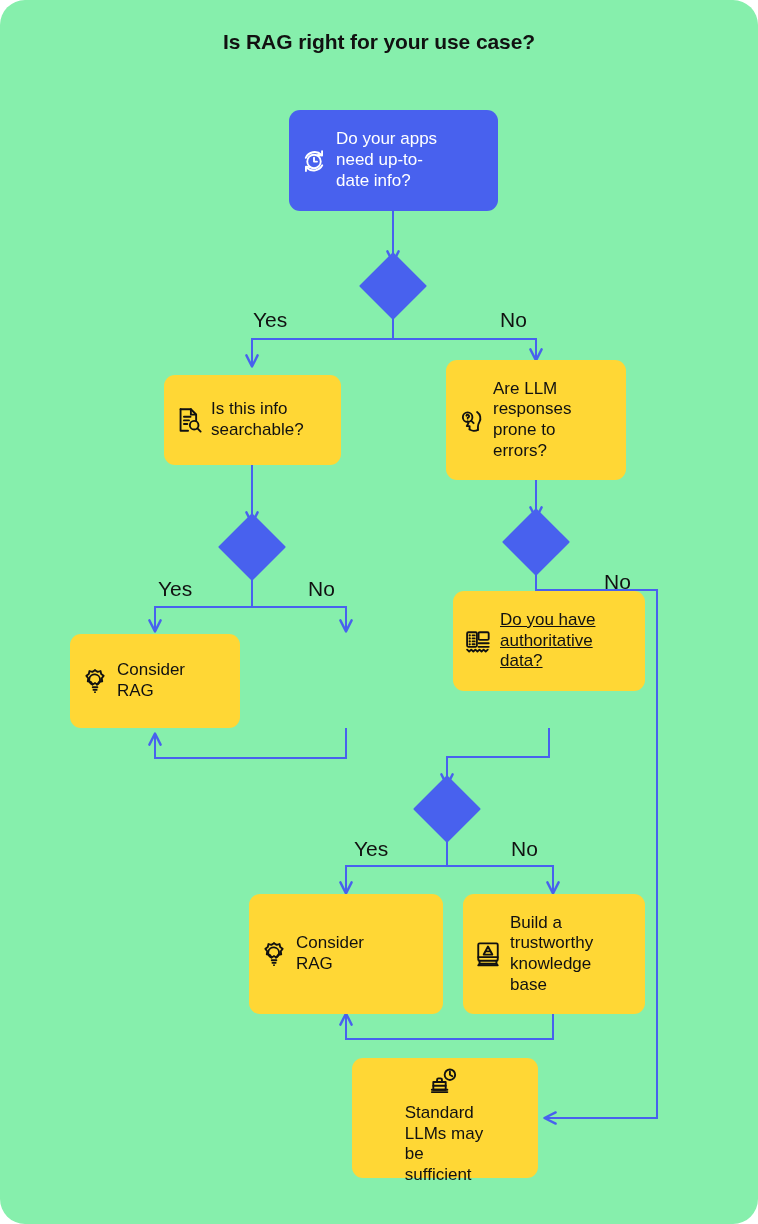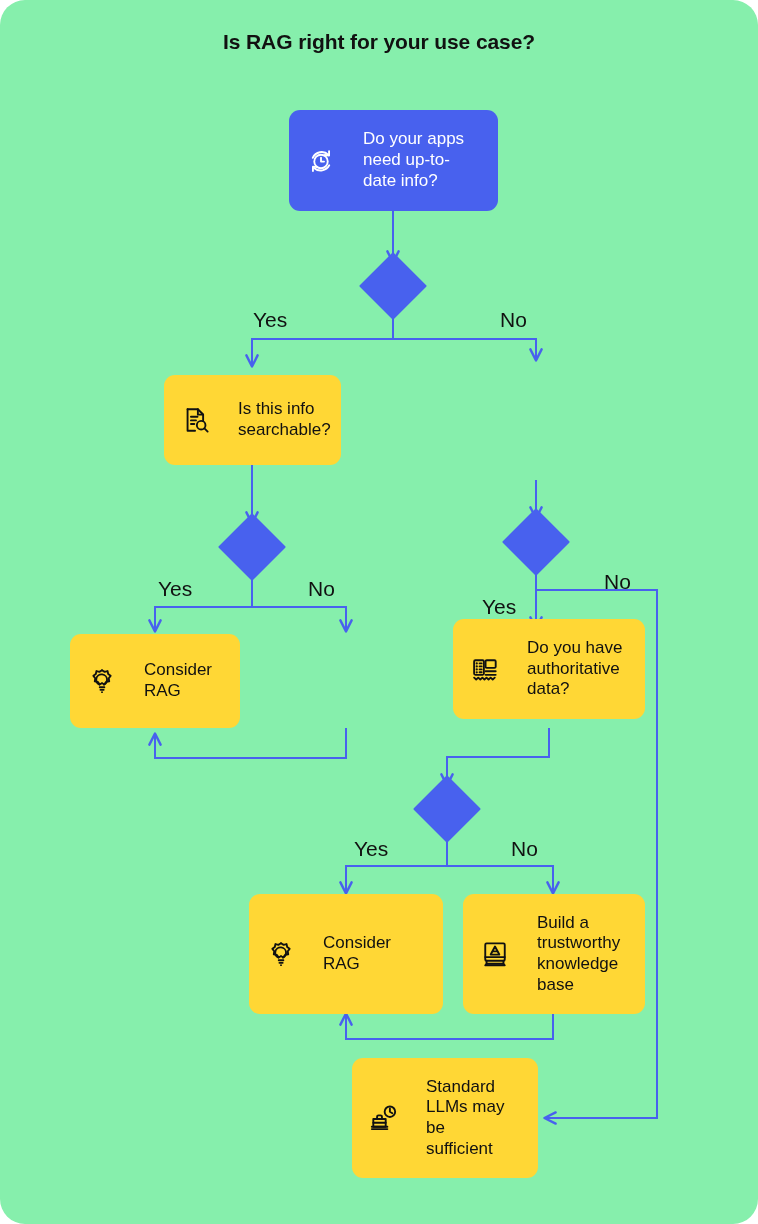--- a/index.html
+++ b/index.html
@@ -37,22 +37,22 @@
     font-weight: bold;
     color: #111111;
     letter-spacing: -0.1px;
   }
   .node {
     position: absolute;
     box-sizing: border-box;
     border-radius: 11px;
     display: flex;
     align-items: center;
-    gap: 27px;
-    padding: 8px 12px 8px 17px;
+    gap: 7px;
+    padding: 8px 12px 8px 10px;
   }
   .node.blue {
     background: #4861ee;
     color: #ffffff;
   }
   .node.yellow {
     background: #ffd735;
     color: #111111;
   }
   .node-icon {
@@ -175,38 +175,55 @@
         <path d="M10.6 16.4 h5.4"></path>
         <path d="M10.6 20.3 h3.6"></path>
         <circle cx="21.5" cy="21.5" r="4.6"></circle>
         <path d="M25 25 L28.4 28.4"></path>
       </svg>
     </span>
     <span class="node-label">Is this info
 searchable?</span>
   </div>
 
+  <div class="node yellow" style="left:446px; top:360px; width:180px; height:120px;">
+    <span class="node-icon">
+      <svg viewBox="0 0 32 32" fill="none" stroke="#111111" stroke-width="2" stroke-linecap="round" stroke-linejoin="round">
+        <path d="M22.5 7.5 C26 10 27 14.5 25 18 C23.8 20 23.4 21.5 23.4 23.5 L23.4 26.5"></path>
+        <path d="M23.4 26.5 C20.5 28 16.5 27.6 14.5 26"></path>
+        <path d="M14.5 26 L14.5 22.5 L11.5 22.5 L13.2 19.5"></path>
+        <circle cx="12.4" cy="13" r="5.1"></circle>
+        <path d="M16.1 16.7 L18.8 19.4"></path>
+        <path d="M11.1 11.4 a1.5 1.5 0 1 1 1.4 2.1 v0.9"></path>
+        <circle cx="12.5" cy="16.2" r="0.55" fill="#111111" stroke="none"></circle>
+      </svg>
+    </span>
+    <span class="node-label">Are LLM
+responses
+prone to
+errors?</span>
+  </div>
 
   <div class="node yellow" style="left:70px; top:634px; width:170px; height:94px;">
     <span class="node-icon">
       <svg viewBox="0 0 32 32" fill="none" stroke="#111111" stroke-width="2" stroke-linecap="round" stroke-linejoin="round">
         <path d="M16 4.6 l2.8 1.7 3.1 -0.9 0.7 3.2 2.6 1.9 -2 2.6 0.5 3.2 -3.2 0.6 -1.9 2.6 -2.6 -1.1"></path>
         <path d="M16 4.6 l-2.8 1.7 -3.1 -0.9 -0.7 3.2 -2.6 1.9 2 2.6 -0.5 3.2 3.2 0.6 1.9 2.6 2.6 -1.1"></path>
         <path d="M13.3 19.9 C10.9 18.8 9.5 16.4 9.9 13.8 C10.4 10.8 13.2 8.7 16.2 9 c3 0.3 5.3 2.9 5.2 5.9 -0.1 2.2 -1.4 4.1 -3.3 5"></path>
         <path d="M13.6 22.6 h4.9"></path>
         <path d="M14.3 25.4 h3.5"></path>
         <path d="M16 27.9 v-0.1"></path>
       </svg>
     </span>
     <span class="node-label">Consider
 RAG</span>
   </div>
 
 
-  <div class="node yellow" style="left:453px; top:619px; width:192px; height:100px;">
+  <div class="node yellow" style="left:453px; top:591px; width:192px; height:100px;text-decoration:underline;">
     <span class="node-icon">
       <svg viewBox="0 0 32 32" fill="none" stroke="#111111" stroke-width="2" stroke-linecap="round" stroke-linejoin="round">
         <rect x="4.4" y="6.6" width="10.4" height="15.6" rx="1.3"></rect>
         <path d="M7.2 10 h0.01 M7.2 13.2 h0.01 M7.2 16.4 h0.01 M7.2 19.5 h0.01" stroke-width="2.4"></path>
         <path d="M10.2 10 h2.2 M10.2 13.2 h2.2 M10.2 16.4 h2.2 M10.2 19.5 h2.2"></path>
         <rect x="16.6" y="6.6" width="10.8" height="8.2" rx="1.3"></rect>
         <path d="M16.6 18.4 h10.8"></path>
         <path d="M16.6 22.2 h10.8"></path>
         <path d="M4.4 25.2 l2.2 2 2.2 -2 2.2 2 2.2 -2 2.2 2 2.2 -2 2.2 2 2.2 -2 2.2 2 2.2 -2"></path>
       </svg>
@@ -241,21 +258,21 @@
         <path d="M7 23.2 v3.2 h18 v-3.2"></path>
         <path d="M7 26.4 l-1.4 1.6 h20.8 l-1.4 -1.6"></path>
       </svg>
     </span>
     <span class="node-label">Build a
 trustworthy
 knowledge
 base</span>
   </div>
 
-  <div class="node yellow" style="left:352px; top:1058px; width:186px; height:120px;">
+  <div class="node yellow" style="left:352px; top:1058px; width:186px; height:120px;flex-direction:column;">
     <span class="node-icon">
       <svg viewBox="0 0 32 32" fill="none" stroke="#111111" stroke-width="2" stroke-linecap="round" stroke-linejoin="round">
         <path d="M4.6 17 h13.2 v8.3 H4.6 Z"></path>
         <path d="M8.6 17 v-2.3 a1.5 1.5 0 0 1 1.5 -1.5 h2.2 a1.5 1.5 0 0 1 1.5 1.5 V17"></path>
         <path d="M4.6 21 h13.2"></path>
         <path d="M3 25.3 h16.6"></path>
         <path d="M3 27.8 h16.6"></path>
         <circle cx="22.3" cy="9.3" r="5.6"></circle>
         <path d="M22.3 5.9 v3.5 l2.6 1.6"></path>
       </svg>

